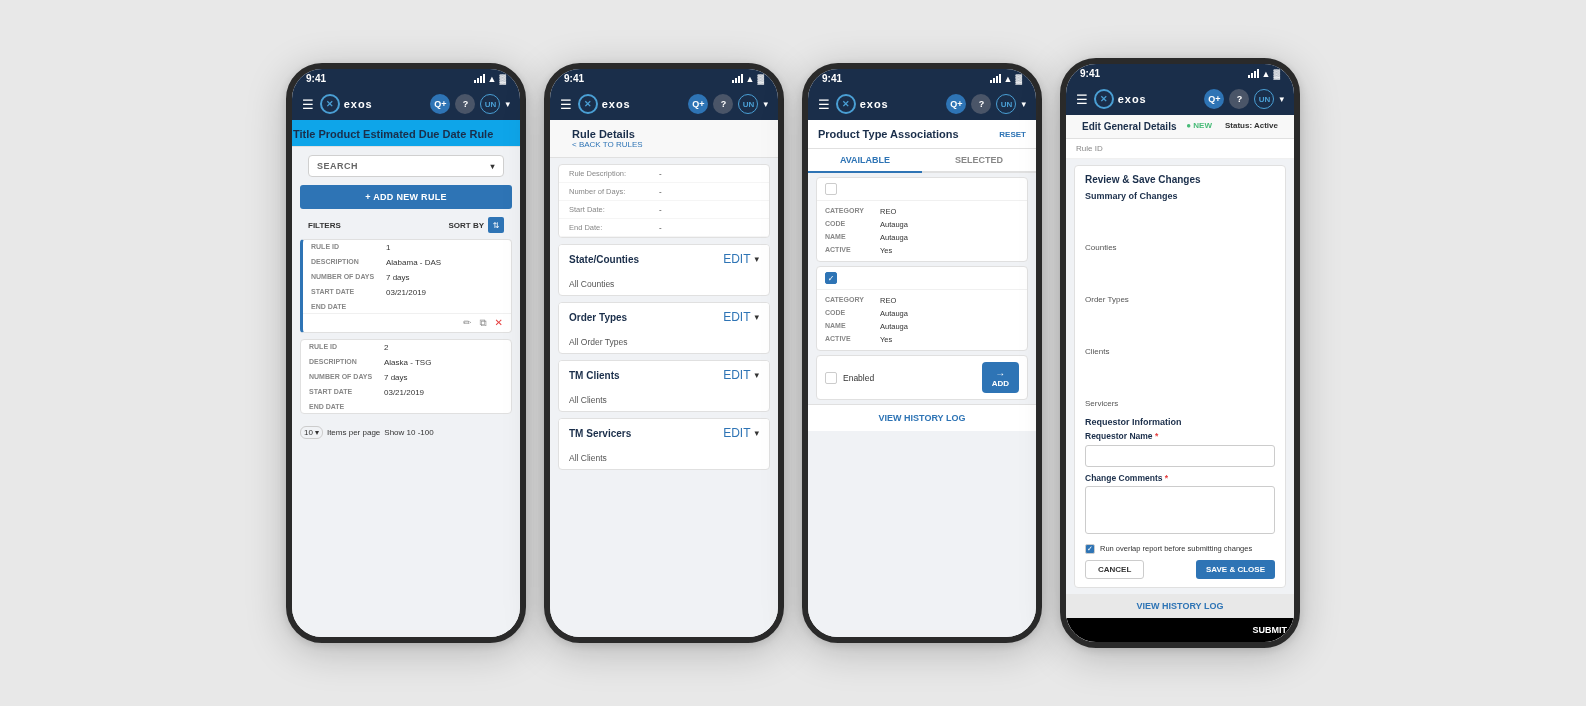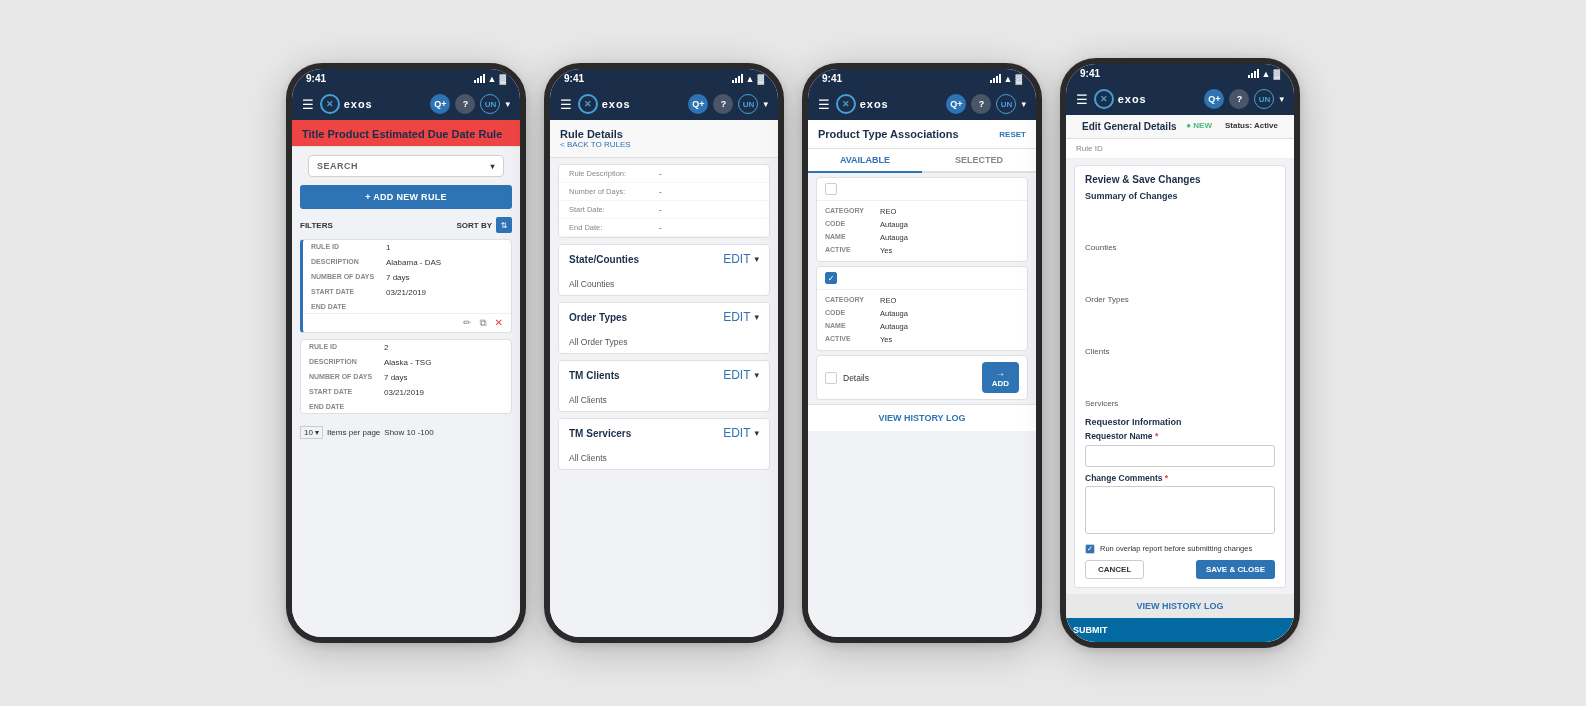--- a/index.html
+++ b/index.html
@@ -82,22 +82,22 @@
     
     .screen-content {
       flex: 1;
       overflow-y: auto;
       background: #f0f2f5;
     }
     .screen-content::-webkit-scrollbar { display: none; }
 
     
     .page-title {
-      background: #ef4444;
-      padding: 8px 10px 6px;
+      background: #0ea5e9;
+      padding: 8px 1px 6px;
       border-bottom: 1px solid #e0e0e0;
     }
     .page-title h2 {
       font-size: 11px;
       font-weight: 700;
       color: #1a2e4a;
     }
 
     
     .search-bar {
@@ -129,21 +129,21 @@
       font-size: 9px;
       font-weight: 700;
       cursor: pointer;
       letter-spacing: 0.3px;
     }
 
     .filters-row {
       display: flex;
       align-items: center;
       justify-content: space-between;
-      margin: 0 8px 6px;
+      margin: 0 16px 6px;
     }
     .filters-label { font-size: 8px; font-weight: 700; color: #333; text-transform: uppercase; }
     .sort-by { font-size: 8px; font-weight: 700; color: #333; text-transform: uppercase; }
     .sort-icon {
       background: #2e74b5;
       color: #fff;
       width: 16px; height: 16px;
       border-radius: 2px;
       display: flex; align-items: center; justify-content: center;
       font-size: 8px;
@@ -192,30 +192,30 @@
     .pagination-row {
       display: flex;
       align-items: center;
       gap: 4px;
       padding: 6px 8px;
       font-size: 8px;
       color: #333;
     }
     .per-page-select {
       border: 1px solid #ccc;
-      border-radius: 0;
+      border-radius: 6px;
       padding: 1px 3px;
       font-size: 8px;
       display: flex; align-items: center; gap: 2px;
     }
 
     
     .rule-details-header {
       background: #f8f8f8;
-      padding: 8px 10px;
+      padding: 8px 22px;
       border-bottom: 1px solid #e0e0e0;
     }
     .rule-details-title { font-size: 11px; font-weight: 700; color: #1a2e4a; }
     .back-link { font-size: 8px; color: #2e74b5; display: flex; align-items: center; gap: 2px; }
 
     .section-card {
       background: #fff;
       margin: 6px 8px;
       border-radius: 4px;
       border: 1px solid #e0e0e0;
@@ -453,23 +453,23 @@
       background: #e8e8e8;
       text-align: center;
       color: #2e74b5;
       font-size: 9px;
       font-weight: 700;
       padding: 7px;
       cursor: pointer;
     }
 
     .submit-btn-footer {
-      background: #0369a1;
+      background: #000000;
       color: #fff;
-      text-align: left;
+      text-align: right;
       padding: 7px;
       font-size: 9px;
       font-weight: 700;
       cursor: pointer;
     }
   </style>
 </head>
 <body>
 
 <div class="phone">
@@ -774,21 +774,21 @@
           </div>
         <div class="product-field-row">
             <span class="pf-label">ACTIVE</span>
             <span class="pf-value">Yes</span>
           </div>
       </div>
     </div>
 
     <div class="enabled-row">
       <div class="checkbox"></div>
-      <span class="enabled-label">Details</span>
+      <span class="enabled-label">Enabled</span>
       <button class="add-btn">
         <span class="arrow-right">→</span>
         <span>ADD</span>
       </button>
     </div>
     <div style="flex:1;"></div>
     <div class="view-history-link">VIEW HISTORY LOG</div>
   </div>
 </div>
 

